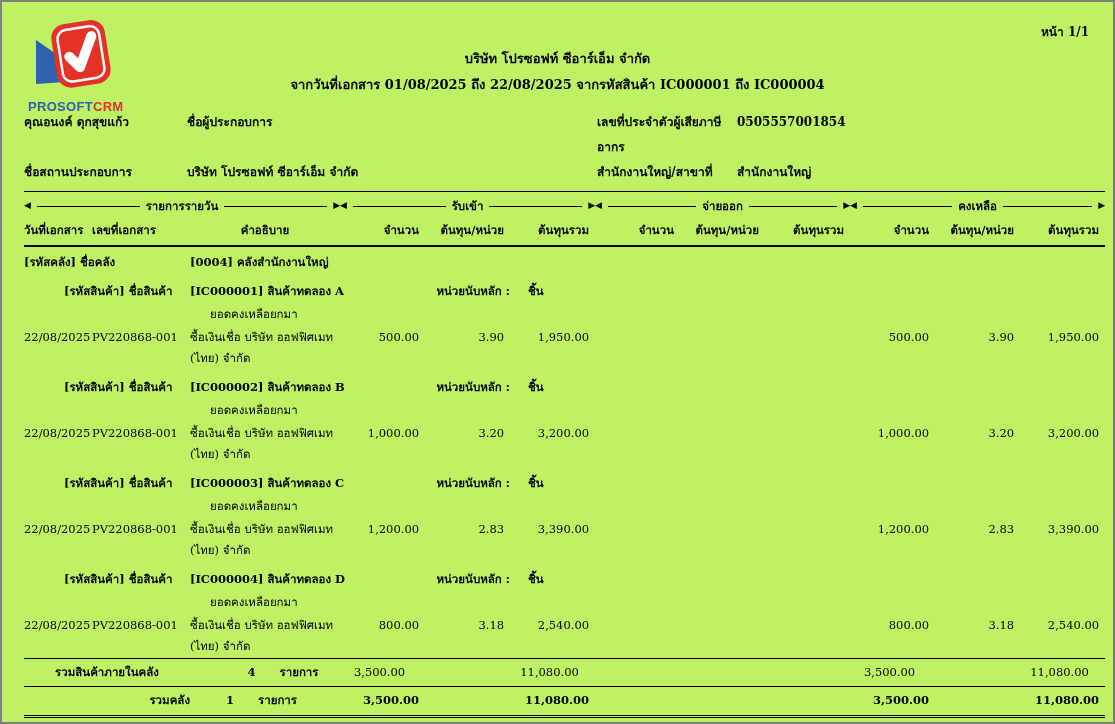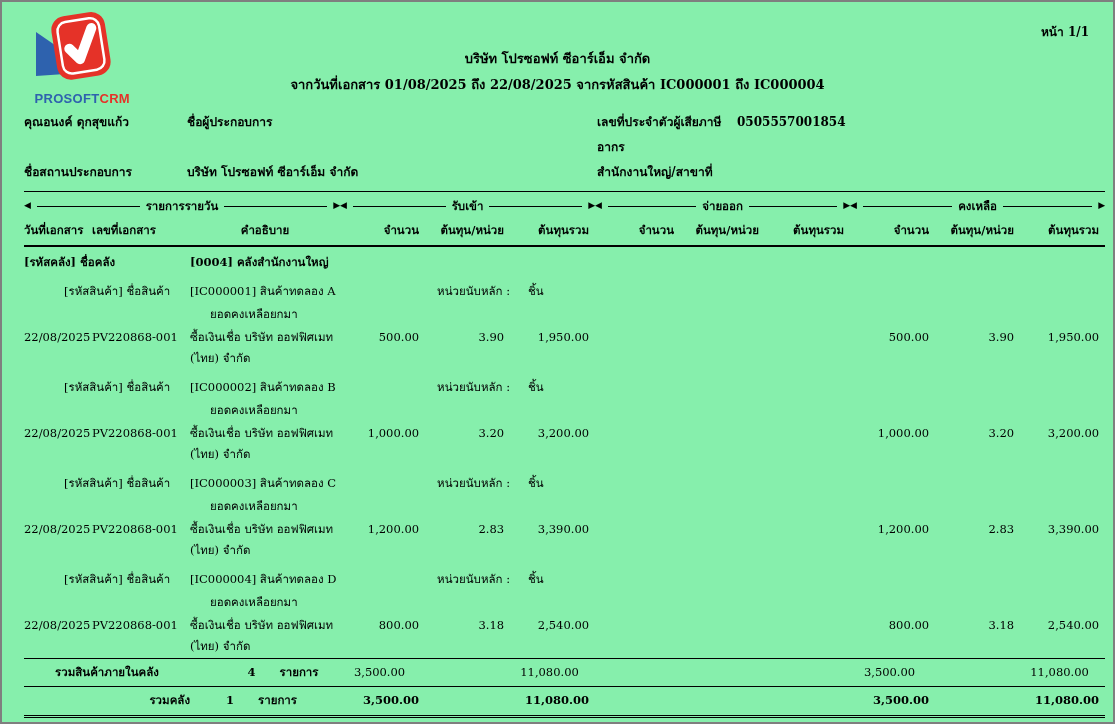--- a/index.html
+++ b/index.html
@@ -1,23 +1,23 @@
 <!DOCTYPE html>
 <html><head>
 <meta charset="utf-8">
 <style>
   * { margin:0; padding:0; box-sizing:border-box; }
   html,body { background:#fff; }
   body { font-family:"DejaVu Serif","Liberation Serif",serif; color:#000; }
-  .page { position:relative; width:1115px; height:724px; background:#86efac;
+  .page { position:relative; width:1115px; height:724px; background:#bef264;
           border:2px solid #7f7f7f; overflow:hidden; }
   .page-label { position:absolute; top:20px; right:24px; font-size:12px; font-weight:bold; }
 
   
-  .logo { position:absolute; top:8px; left:26px; width:102px; text-align:right; }
+  .logo { position:absolute; top:16px; left:26px; width:102px; text-align:left; }
   .logo-text { font-family:"Liberation Sans","DejaVu Sans",sans-serif; font-size:13px;
                font-weight:bold; letter-spacing:.3px; margin-top:1px; white-space:nowrap; }
   .logo-text .blue { color:#2e62ae; }
   .logo-text .red  { color:#e53228; }
 
   
   .titles { padding-top:44px; text-align:center; font-weight:bold; font-size:13px; }
   .titles div { line-height:26px; }
 
   
@@ -37,21 +37,21 @@
   .ind40 { padding-left:40px !important; }
   .ind18 { padding-left:18px !important; }
 
   tr.groups td { border-top:1px solid #000; padding-top:4px; padding-bottom:1px; }
   .garrow { display:flex; align-items:center; gap:6px; font-weight:bold; font-size:11.5px; }
   .garrow .ar { font-size:9px; line-height:1; transform:translateY(-1px); }
   .garrow .ln { flex:1; border-top:1px solid #000; height:0; }
   tr.cols td { font-weight:bold; border-bottom:2px solid #000; padding:2px 0 4px;margin-top:40px; }
 
   tr.wh td   { padding-top:5px; font-weight:bold; }
-  tr.prod td { padding-top:7px; font-weight:normal; }
+  tr.prod td { padding-top:7px; font-weight:bold; }
   tr.sum1 td { border-top:1px solid #000; padding:3px 0;text-align:center; }
   tr.sum2 td { border-top:1px solid #000; border-bottom:3px double #000;
                padding:3px 0 4px; font-weight:bold; }
   .cnt { display:inline-block; margin-left:36px; }
   .cu  { display:inline-block; margin-left:24px; }
 </style>
 </head>
 <body>
 
 <div class="page">
@@ -78,20 +78,21 @@
   </div>
 
   <div class="info">
     <div>คุณอนงค์ ดุกสุขแก้ว</div>
     <div>ชื่อผู้ประกอบการ</div>
     <div>เลขที่ประจำตัวผู้เสียภาษีอากร</div>
     <div>0505557001854</div>
     <div>ชื่อสถานประกอบการ</div>
     <div>บริษัท โปรซอฟท์ ซีอาร์เอ็ม จำกัด</div>
     <div>สำนักงานใหญ่/สาขาที่</div>
+    <div>สำนักงานใหญ่</div>
   </div>
 
   <table class="rep">
     <colgroup>
       <col style="width:68px">
         <col style="width:98px">
         <col style="width:150px">
       <col style="width:85px">
         <col style="width:85px">
         <col style="width:85px">

